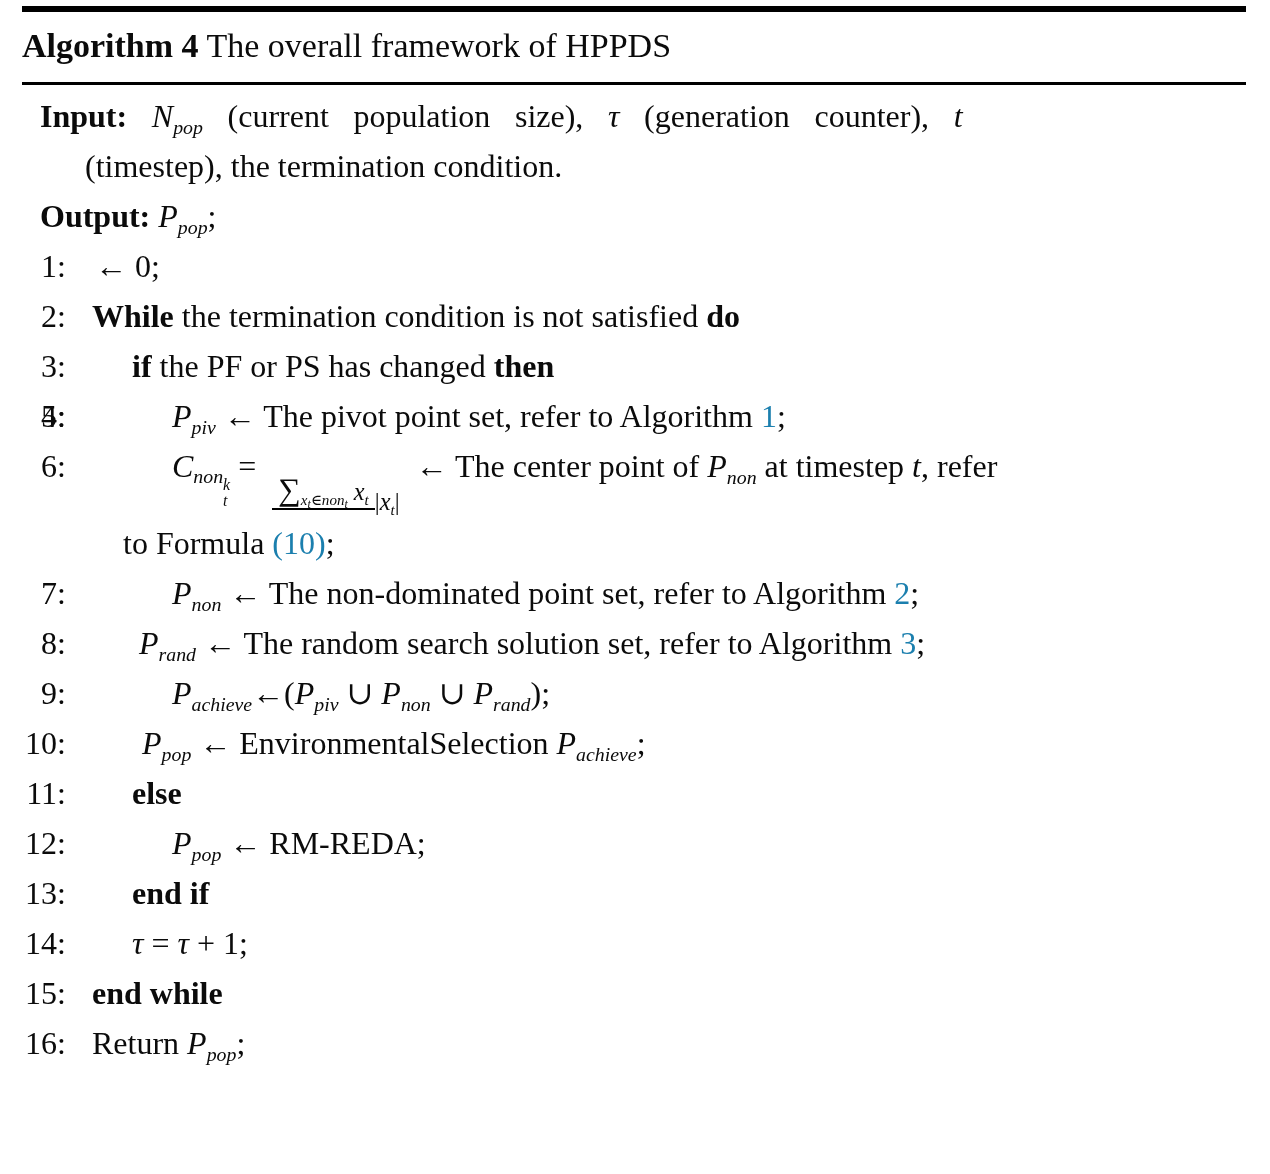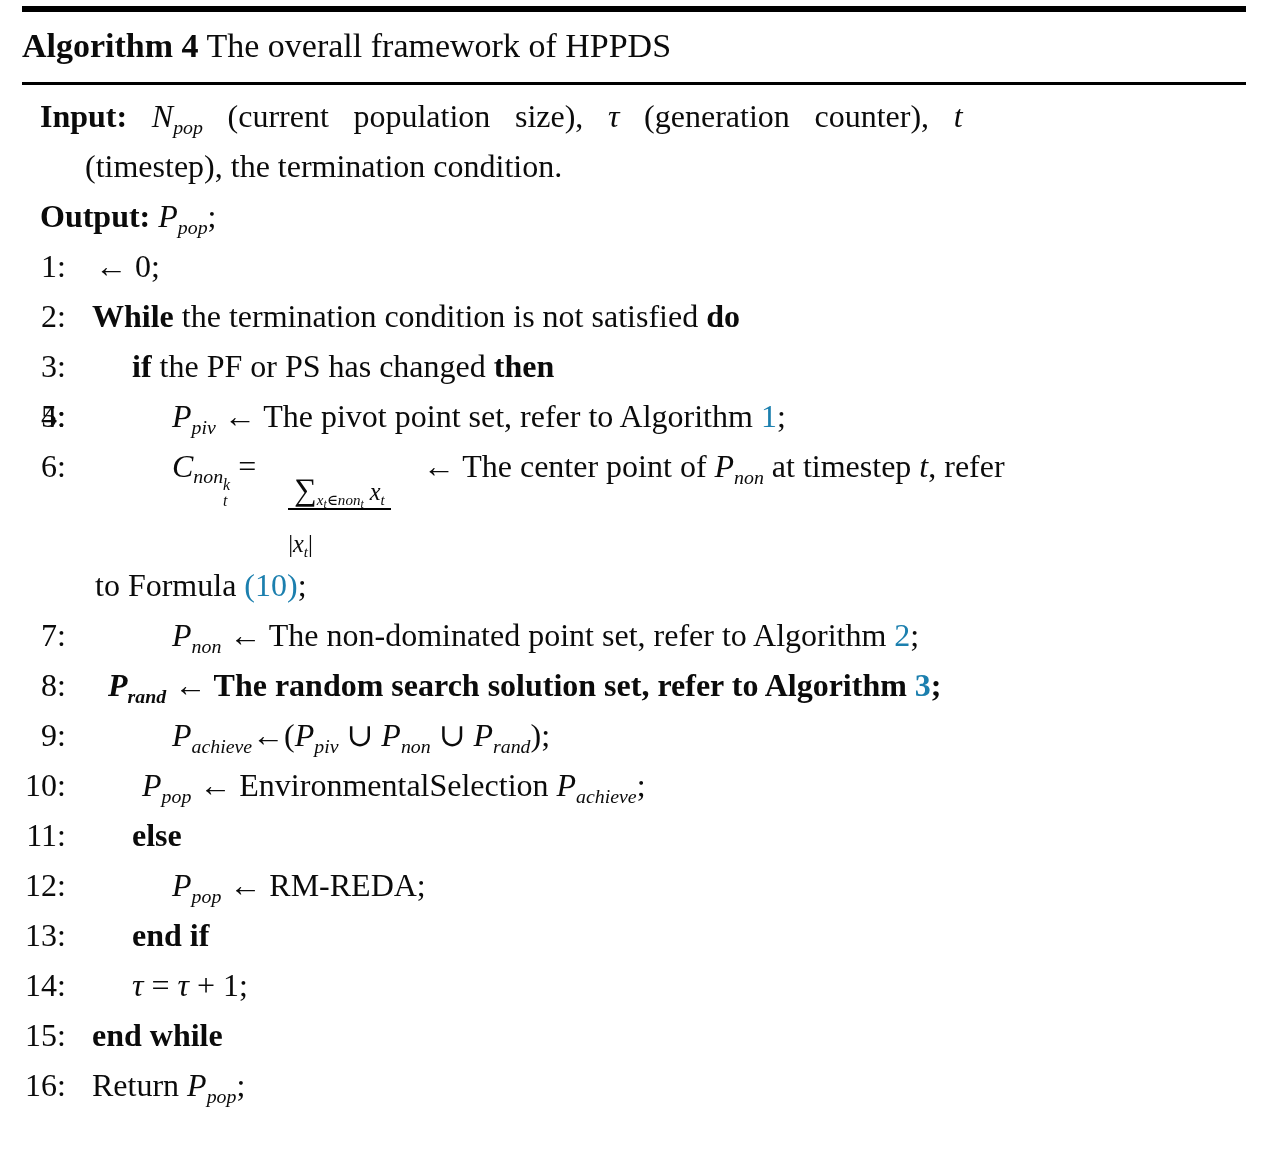--- a/index.html
+++ b/index.html
@@ -27,23 +27,23 @@
   i.var{font-style:italic;}
   b{font-weight:bold;margin-top:12px;}
   sub{font-size:0.62em;line-height:0;vertical-align:-0.33em;}
   sub sub{font-size:0.78em;vertical-align:-0.28em;}
   .supsub{
     display:inline-flex;flex-direction:column;justify-content:center;
     font-size:0.8em;line-height:1.02em;vertical-align:-0.45em;
     text-align:left;
   }
   .frac{
-    display:inline-flex;flex-direction:column;align-items:flex-start;
+    display:inline-flex;flex-direction:row;align-items:center;
     vertical-align:-0.95em;font-size:0.76em;line-height:1.3em;
-    margin:0 24px;text-align:center;
+    margin:0 8px;text-align:center;
   }
   .fnum{border-bottom:2px solid #000;padding:0 6px 1px 6px;}
   .fden{padding-top:18px;}
   .bigop{font-size:1.3em;line-height:0.9em;}
   .ref{color:#1b7fae;cursor:pointer;}
 </style>
 </head>
 <body>
 
 <div class="page">
@@ -81,29 +81,29 @@
       </div>
       <div class="aline">
         <span class="num">6:</span>
         <span class="arow" style="margin-left: 150px;"><i class="var">C</i><sub><i class="var">non</i><span class="supsub">
               <span><i class="var">k</i></span>
               <span><i class="var">t</i></span>
             </span></sub> = <span class="frac">
             <span class="fnum"><span class="bigop">∑</span><sub><i class="var">x</i><sub><i class="var">t</i></sub>∈<i class="var">non</i><sub><i class="var">t</i></sub></sub> <i class="var">x</i><sub><i class="var">t</i></sub></span>
             <span class="fden">|<i class="var">x</i><sub><i class="var">t</i></sub>|</span>
           </span> ← The center point of <i class="var">P</i><sub><i class="var">non</i></sub> at timestep <i class="var">t</i>, refer</span>
-        <span class="arow" style="margin-left: 73px;">to Formula <span class="ref">(10)</span>;</span>
+        <span class="arow" style="margin-left: 101px;">to Formula <span class="ref">(10)</span>;</span>
       </div>
       <div class="aline">
         <span class="num">7:</span>
         <span class="arow" style="margin-left: 150px;"><i class="var">P</i><sub><i class="var">non</i></sub> ← The non-dominated point set, refer to Algorithm <span class="ref">2</span>;</span>
       </div>
       <div class="aline">
         <span class="num">8:</span>
-        <span class="arow" style="margin-left: 86px; font-weight: bold;"><i class="var">P</i><sub><i class="var">rand</i></sub> ← The random search solution set, refer to Algorithm <span class="ref">3</span>;</span>
+        <span class="arow" style="margin-left: 117px;"><i class="var">P</i><sub><i class="var">rand</i></sub> ← The random search solution set, refer to Algorithm <span class="ref">3</span>;</span>
       </div>
       <div class="aline">
         <span class="num">9:</span>
         <span class="arow" style="margin-left: 150px;"><i class="var">P</i><sub><i class="var">achieve</i></sub>←(<i class="var">P</i><sub><i class="var">piv</i></sub> ∪ <i class="var">P</i><sub><i class="var">non</i></sub> ∪ <i class="var">P</i><sub><i class="var">rand</i></sub>);</span>
       </div>
       <div class="aline">
         <span class="num">10:</span>
         <span class="arow" style="margin-left: 120px;"><i class="var">P</i><sub><i class="var">pop</i></sub> ← EnvironmentalSelection <i class="var">P</i><sub><i class="var">achieve</i></sub>;</span>
       </div>
       <div class="aline">

